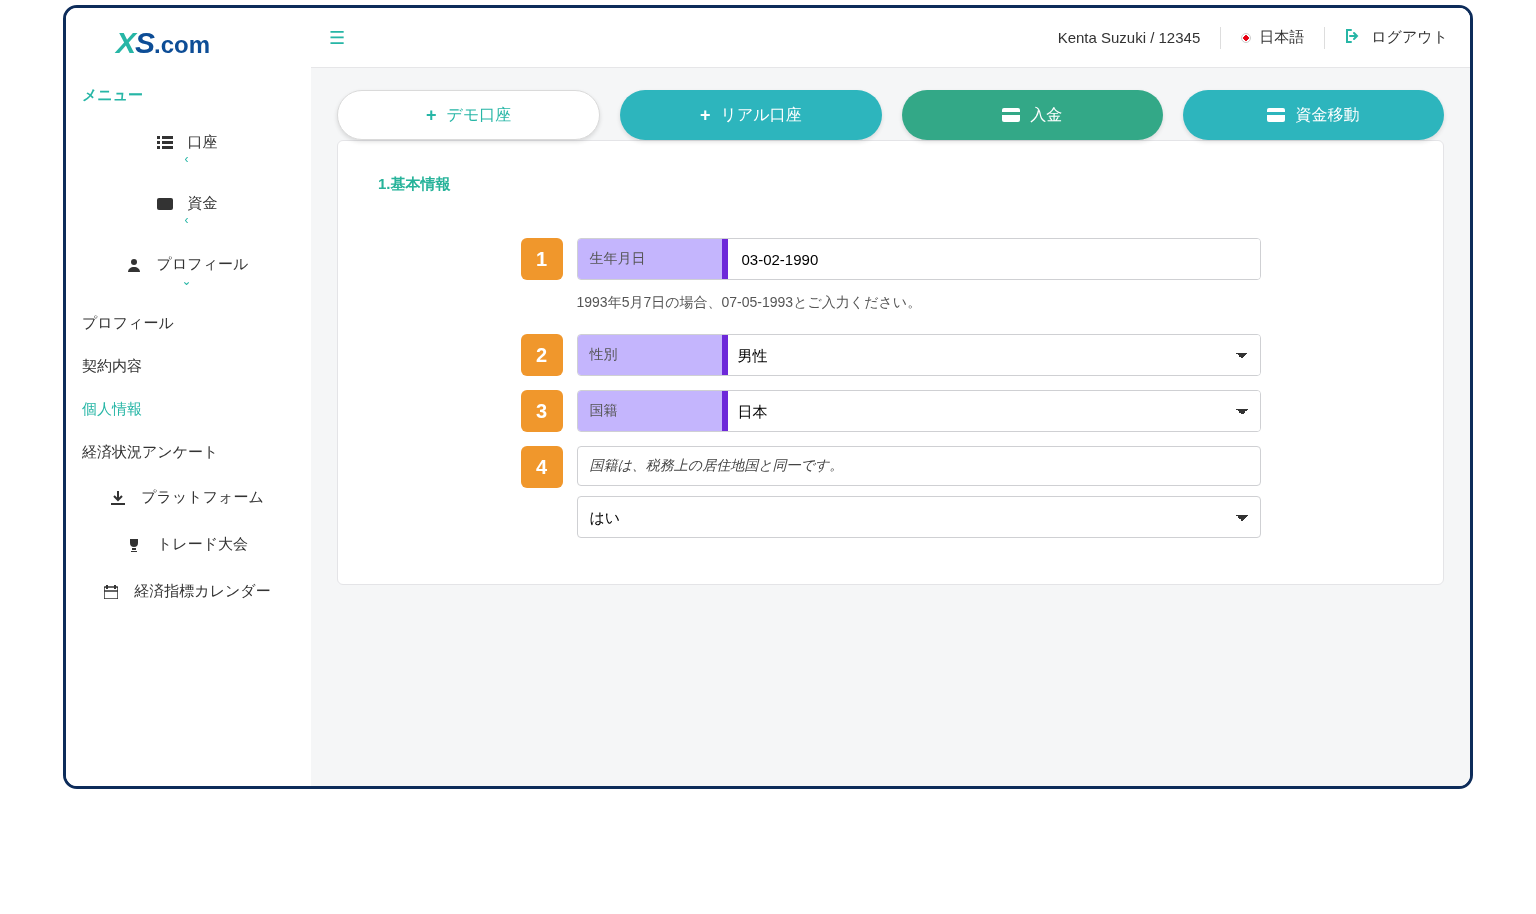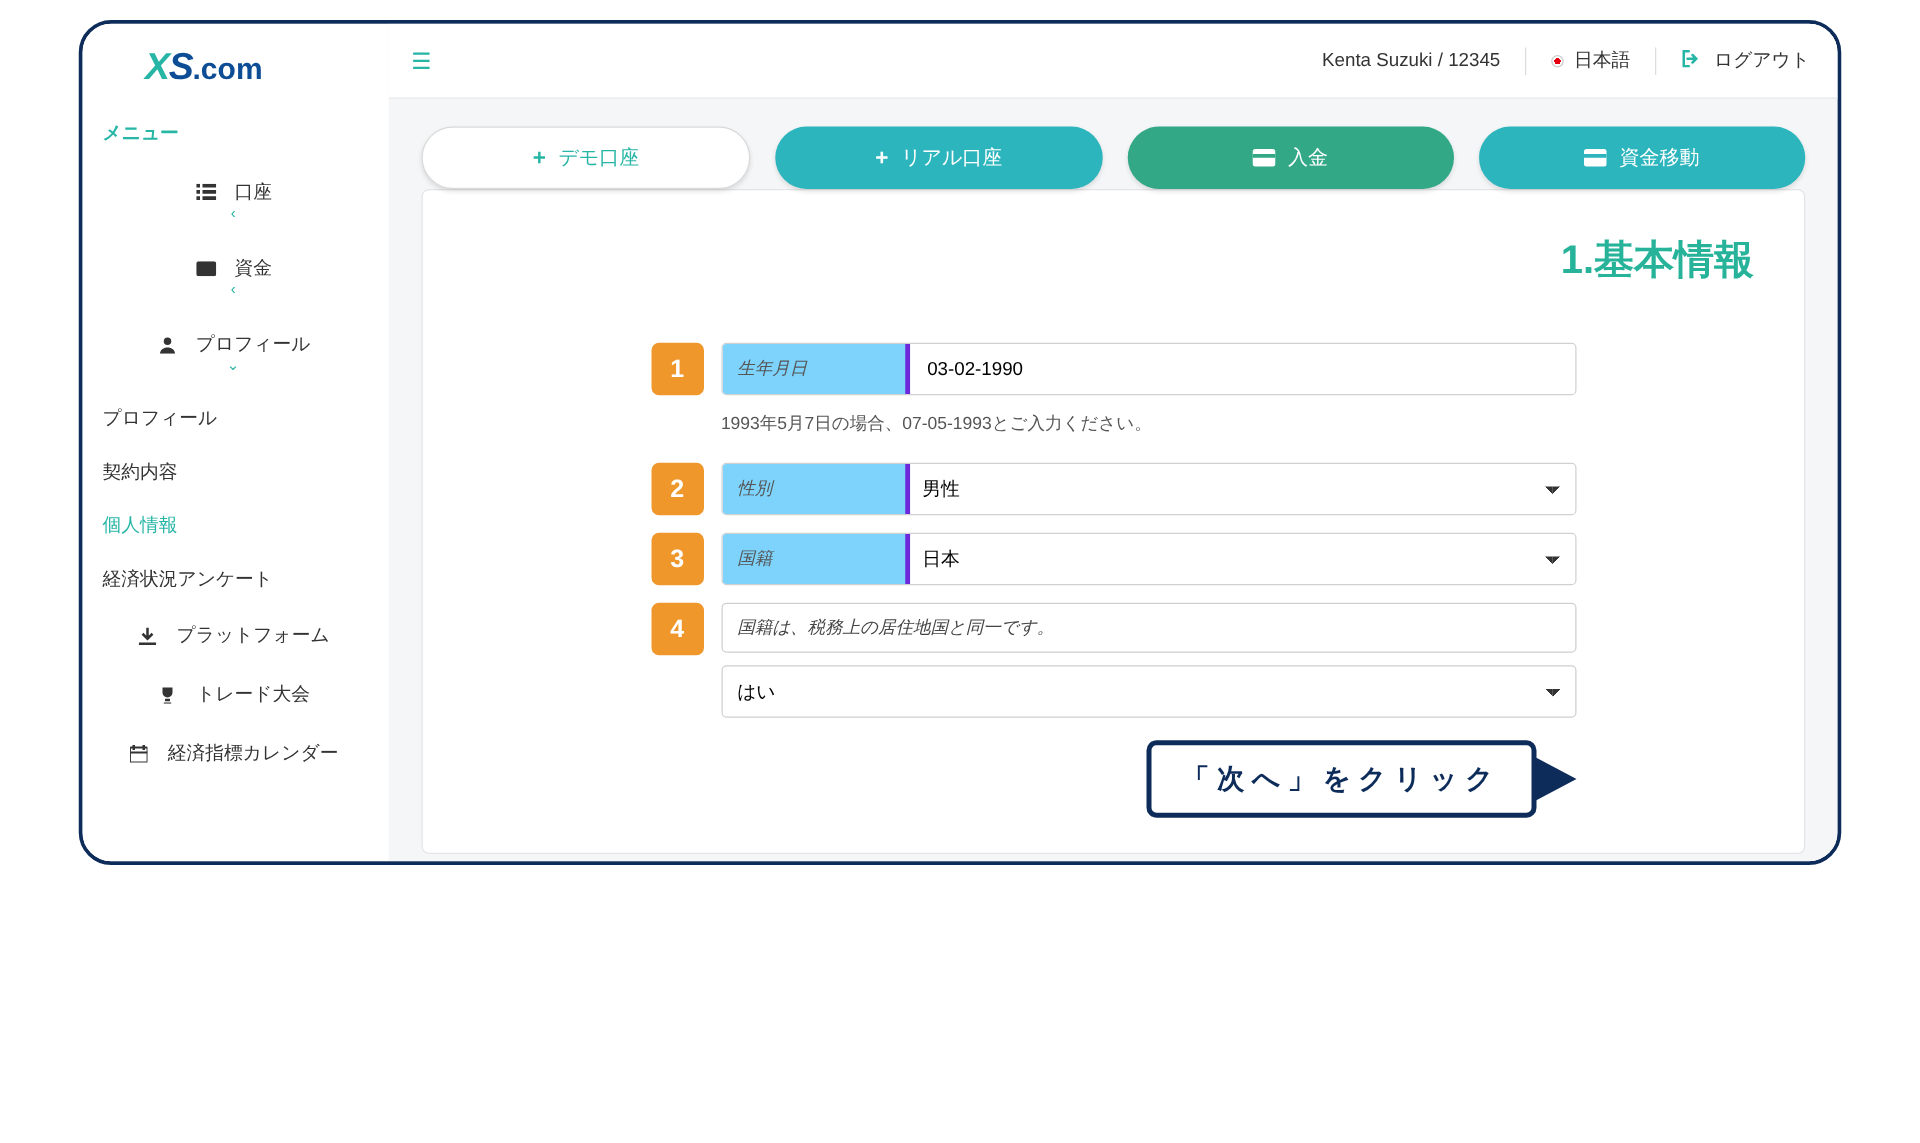--- a/index.html
+++ b/index.html
@@ -4,25 +4,25 @@
 <style>
   * { box-sizing: border-box; margin: 0; padding: 0; }
   body {
     font-family: "Hiragino Sans", "Meiryo", Arial, sans-serif;
     background: #fff;
     font-size: 14px;
     color: #333;
   }
   .app-frame {
     border: 3px solid #0d2c5a;
-    border-radius: 26px;
+    border-radius: 14px;
     overflow: hidden;
     width: 1410px;
-    height: 676px;
-    margin: 16px auto;
+    height: 784px;
+    margin: 5px auto;
     display: flex;
     background: #fff;
   }
   
   .sidebar {
     width: 245px;
     background: #fff;
     padding: 18px 0 0 0;
     flex-shrink: 0;
   }
@@ -105,34 +105,34 @@
   }
   .breadcrumb .crumb { display:inline; }
   .breadcrumb .sep2 { margin: 0 8px; color: #7c7c7f; }
   .breadcrumb .current { color: #2d2d30; font-weight: 700; }
 
   .card {
     background: #fff; border: 1px solid #e4e4e7; border-radius: 6px;
     padding: 34px 40px 28px 40px;
   }
   .card h2 {
-    text-align: right; color: #27b39a; font-size: 32px; font-weight: 700;
+    text-align: left; color: #27b39a; font-size: 15px; font-weight: 700;
     margin-bottom: 44px;
   }
   .form { width: 740px; margin: 0 auto; }
   .frow { display: flex; align-items: stretch; gap: 14px; margin-bottom: 14px; }
   .num-badge {
     width: 42px; height: 42px; background: #f0972c; color:#fff;
     border-radius: 6px; display:flex; align-items:center; justify-content:center;
     font-size: 20px; font-weight:700; flex-shrink:0;
   }
   .field-group { flex:1; display:flex; border:1px solid #cfd0d3; border-radius:4px; overflow:hidden; height:42px; }
   .field-label {
     width: 150px; padding: 0 12px; display:flex; align-items:center;
-    border-right: 4px solid #6d28d9; color:#555; font-size:14px; background:#7dd3fc;font-style:italic;
+    border-right: 6px solid #6d28d9; color:#555; font-size:14px; background:#c4b5fd;
   }
   .field-input {
     flex:1; border:none; outline:none; padding: 0 14px; font-size:15px; background:#fff;
   }
   .field-select {
     flex:1; border:none; outline:none; padding: 0 10px; font-size:15px; background:#fff;
     appearance: none; -webkit-appearance:none;
     background-image: linear-gradient(45deg, transparent 50%, #333 50%), linear-gradient(135deg, #333 50%, transparent 50%);
     background-position: calc(100% - 18px) 18px, calc(100% - 12px) 18px;
     background-size: 6px 6px, 6px 6px;
@@ -360,22 +360,18 @@
             <div class="num-badge">4</div>
             <div class="full-block">
               <div class="question-box">国籍は、税務上の居住地国と同一です。</div>
               <select class="answer-select">
                 <option>はい</option>
               </select>
             </div>
           </div>
 
           <div class="next-area">
-            <div class="callout-wrap">
-              <div class="callout">「次へ」をクリック</div>
-              <div class="arrow"></div>
-            </div>
           </div>
         </div>
       </div>
     </div>
   </div>
 </div>
 
 </body></html>

